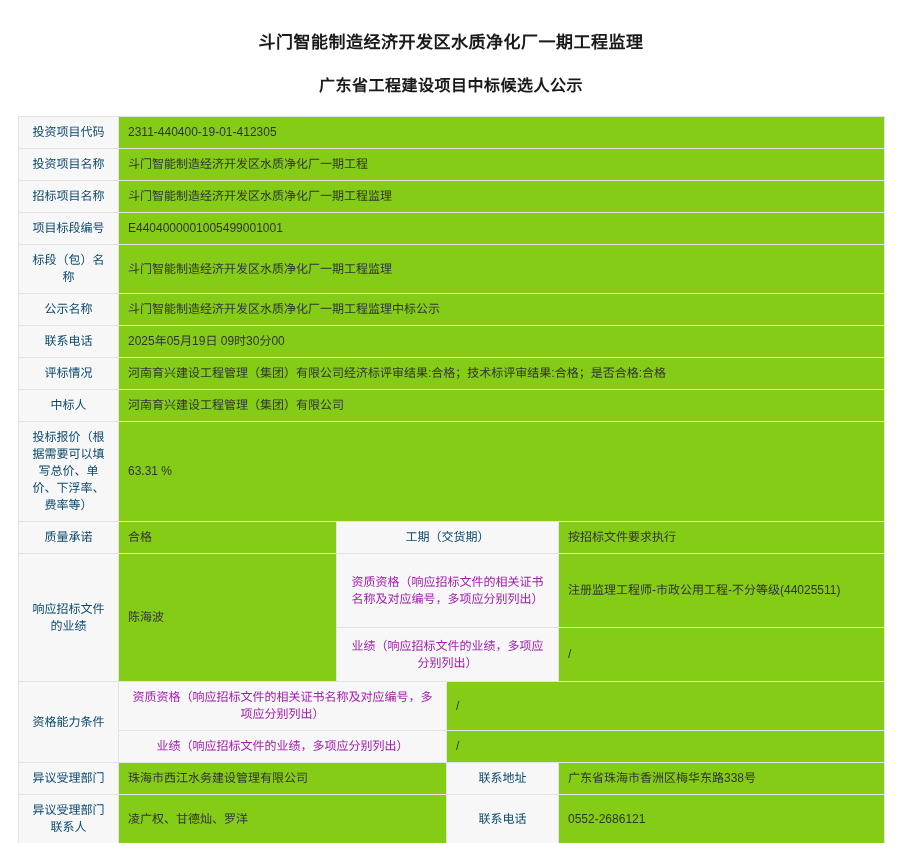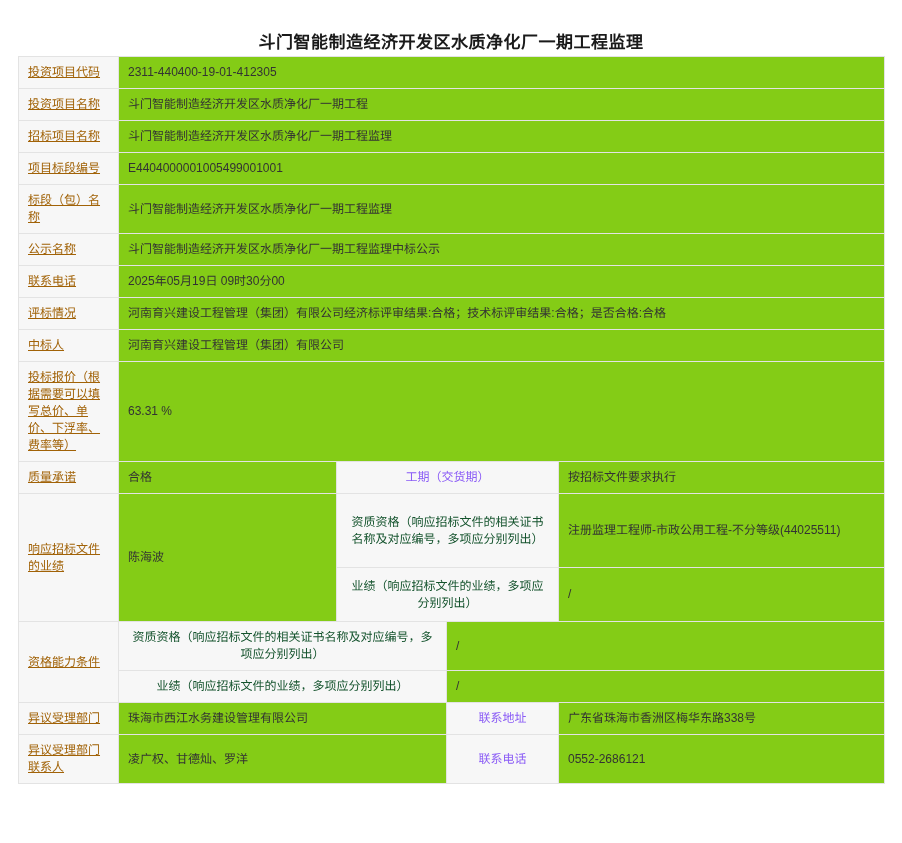--- a/index.html
+++ b/index.html
@@ -45,49 +45,50 @@
   }
   table.info td {
     border: 1px solid #e3e3e3;
     padding: 7px 9px;
     vertical-align: middle;
     line-height: 17px;
     word-break: break-all;
   }
   td.lbl {
     background: #f7f7f7;
-    color: #a16207;
+    text-align: center;
+    color: #0c4a6e;
     font-size: 12px;
     width: 100px;
-    text-decoration: underline;
   }
   td.val {
     background: #84cc16;
     text-align: left;
     color: #333;
   }
   td.lbl-sub {
     background: #f7f7f7;
     text-align: center;
-    color: #14532d;
+    color: #a21caf;
     font-size: 12px;
   }
   td.lbl-mid {
     background: #f7f7f7;
     text-align: center;
-    color: #8b5cf6;
+    color: #0c4a6e;
   }
   .tight { line-height: 16px; }
 </style>
 </head>
 <body>
 
 <div class="page">
 
   <div class="doc-title">斗门智能制造经济开发区水质净化厂一期工程监理</div>
+  <div class="doc-subtitle">广东省工程建设项目中标候选人公示</div>
 
   <table class="info">
     <colgroup>
       <col style="width:100px">
       <col style="width:218px">
       <col style="width:110px">
       <col style="width:112px">
       <col style="width:326px">
     </colgroup>
     <tbody>

